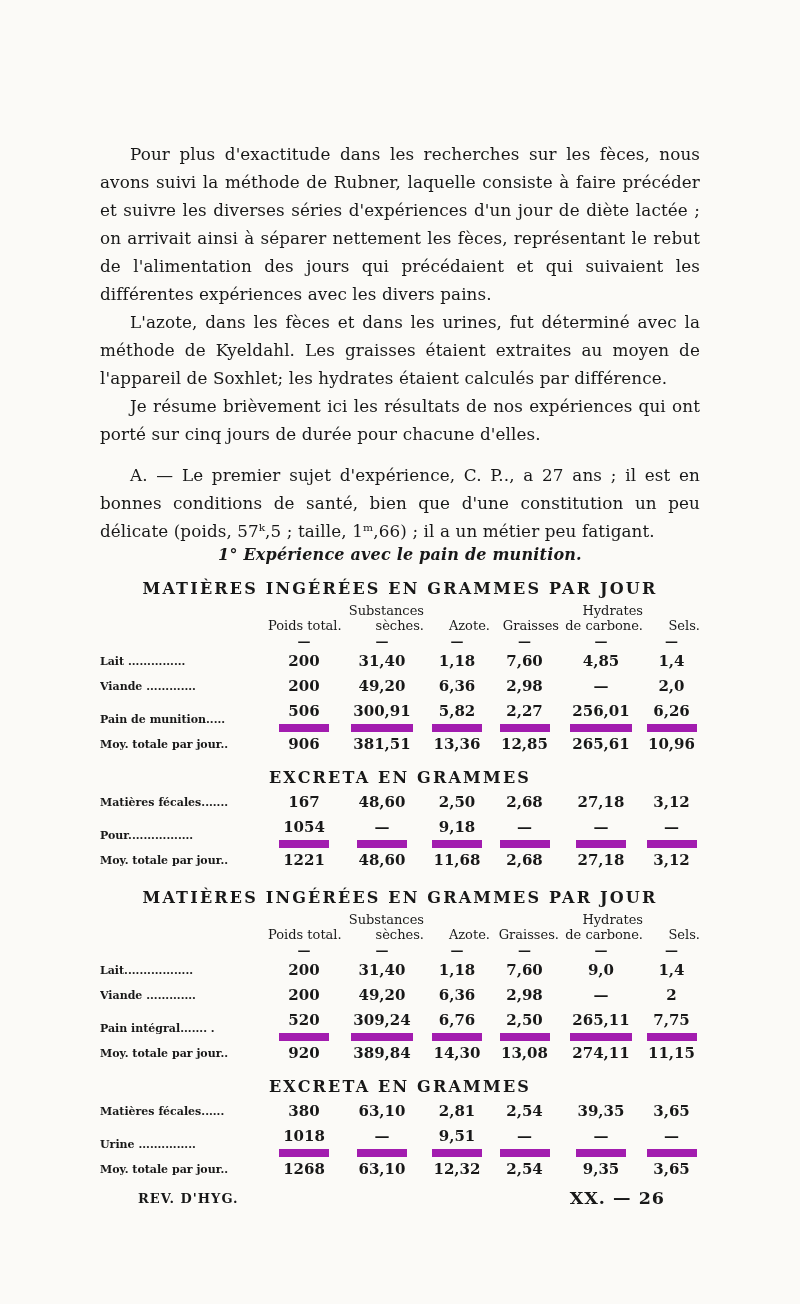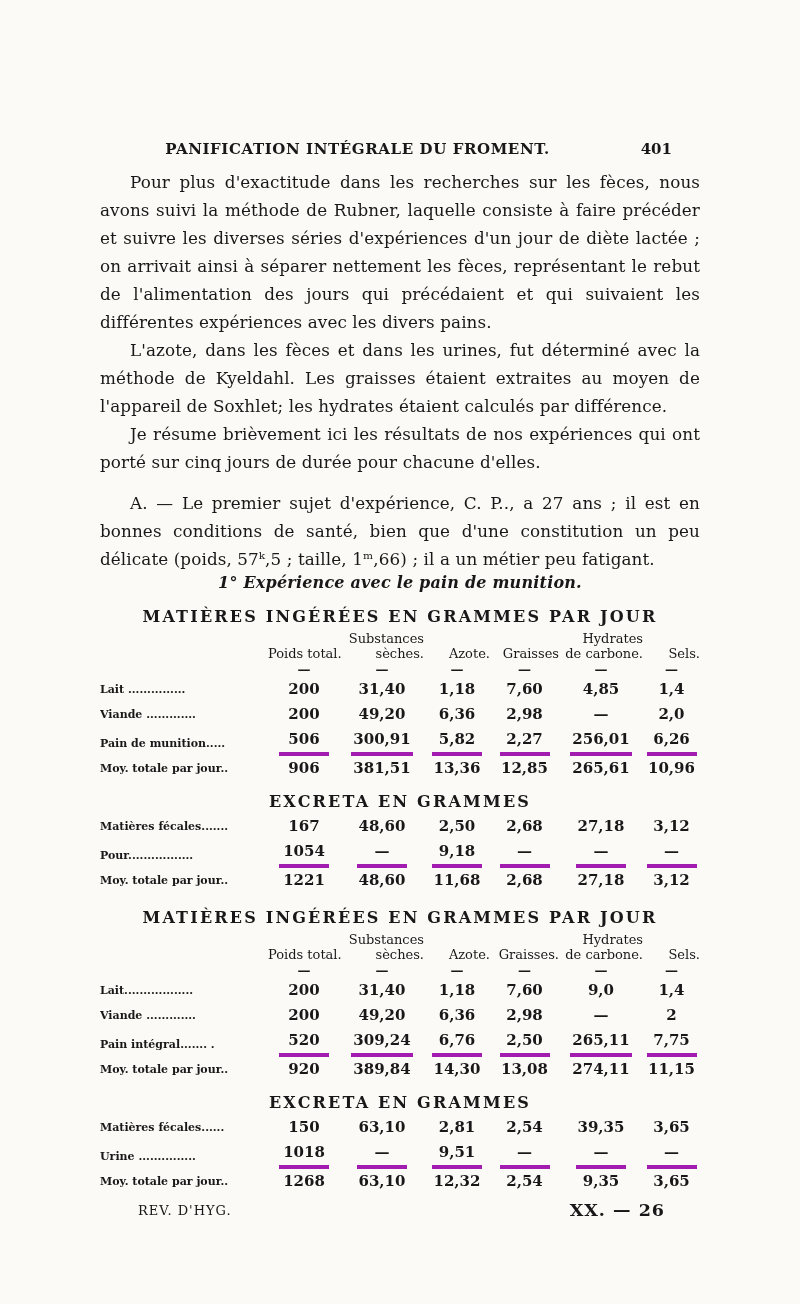--- a/index.html
+++ b/index.html
@@ -50,41 +50,37 @@
     font-weight:normal;font-size:13px;text-align:right;vertical-align:bottom;
     padding:0;line-height:15px;white-space:nowrap;
   }
   td{padding:0;vertical-align:bottom;}
   td.lbl{
     text-align:left;font-size:11px;font-weight:bold;line-height:25px;
     white-space:nowrap;overflow:hidden;
   }
   td.num{text-align:center;font-weight:bold;font-size:15px;line-height:25px;}
   td.num .v{display:inline-block;min-width:46px;padding:0 2px;}
-  tr.rule td.num .v{border-bottom:4px solid #a21caf;}
+  tr.rule td.num .v{border-bottom:8px solid #a21caf;}
   tr.dash-row td{text-align:center;font-weight:bold;font-size:13px;line-height:13px;padding:2px 0 1px;}
   
   .footer{position:relative;margin-top:6px;height:26px;}
   .footer .left{
-    position:absolute;left:38px;top:3px;font-weight:normal;font-size:13px;letter-spacing:1px;
+    position:absolute;left:38px;top:3px;font-weight:bold;font-size:13px;letter-spacing:1px;
   }
   .footer .right{
     position:absolute;right:35px;top:0;font-weight:bold;font-size:17.5px;letter-spacing:1px;
   }
 </style>
 </head>
 <body>
 
 <div class="page">
   <div class="content">
 
-    <div class="runhead">
-      <div class="title">PANIFICATION INTÉGRALE DU FROMENT.</div>
-      <div class="pagenum">401</div>
-    </div>
 
     <p class="body">Pour plus d'exactitude dans les recherches sur les fèces, nous avons suivi la méthode de Rubner, laquelle consiste à faire précéder et suivre les diverses séries d'expériences d'un jour de diète lactée ; on arrivait ainsi à séparer nettement les fèces, représentant le rebut de l'alimentation des jours qui précédaient et qui suivaient les différentes expériences avec les divers pains.</p>
     <p class="body">L'azote, dans les fèces et dans les urines, fut déterminé avec la méthode de Kyeldahl. Les graisses étaient extraites au moyen de l'appareil de Soxhlet; les hydrates étaient calculés par différence.</p>
     <p class="body">Je résume brièvement ici les résultats de nos expériences qui ont porté sur cinq jours de durée pour chacune d'elles.</p>
     <p class="body para-a">A. — Le premier sujet d'expérience, C. P.., a 27 ans ; il est en bonnes conditions de santé, bien que d'une constitution un peu délicate (poids, 57ᵏ,5 ; taille, 1ᵐ,66) ; il a un métier peu fatigant.</p>
 
     <section>
       <div class="sec-title">
         <span class="it">1° Expérience avec le pain de munition.</span><span></span>
       </div>
@@ -307,21 +303,21 @@
             <col style="width: 12%;">
             <col style="width: 14%;">
             <col style="width: 11%;">
             <col style="width: 11.5%;">
             <col style="width: 14%;">
             <col style="width: 9.5%;">
           </colgroup>
           <tbody>
             <tr>
               <td class="lbl">Matières fécales......</td>
-              <td class="num"><span class="v">150</span></td>
+              <td class="num"><span class="v">380</span></td>
               <td class="num"><span class="v">63,10</span></td>
               <td class="num"><span class="v">2,81</span></td>
               <td class="num"><span class="v">2,54</span></td>
               <td class="num"><span class="v">39,35</span></td>
               <td class="num"><span class="v">3,65</span></td>
             </tr>
             <tr class="rule">
               <td class="lbl">Urine ...............</td>
               <td class="num"><span class="v">1018</span></td>
               <td class="num"><span class="v">—</span></td>

